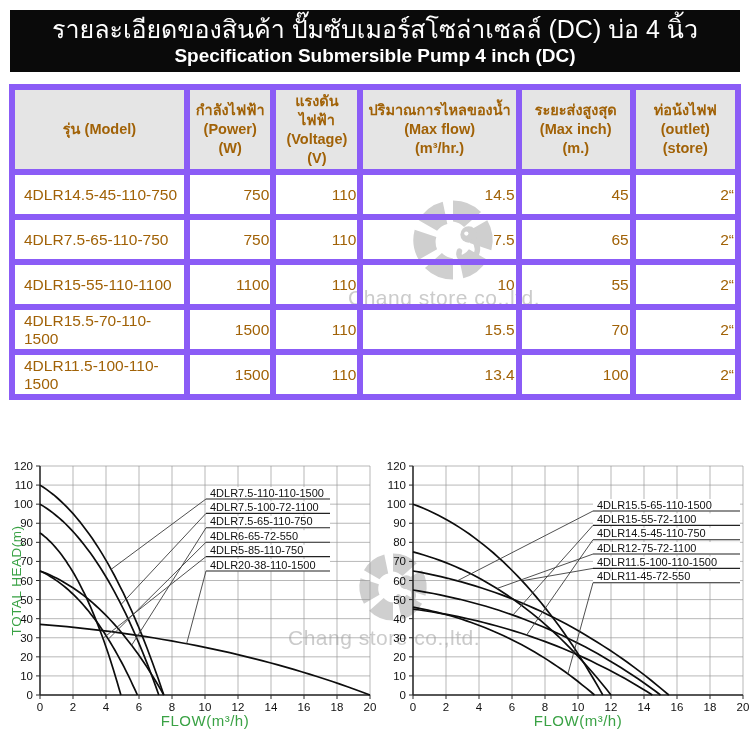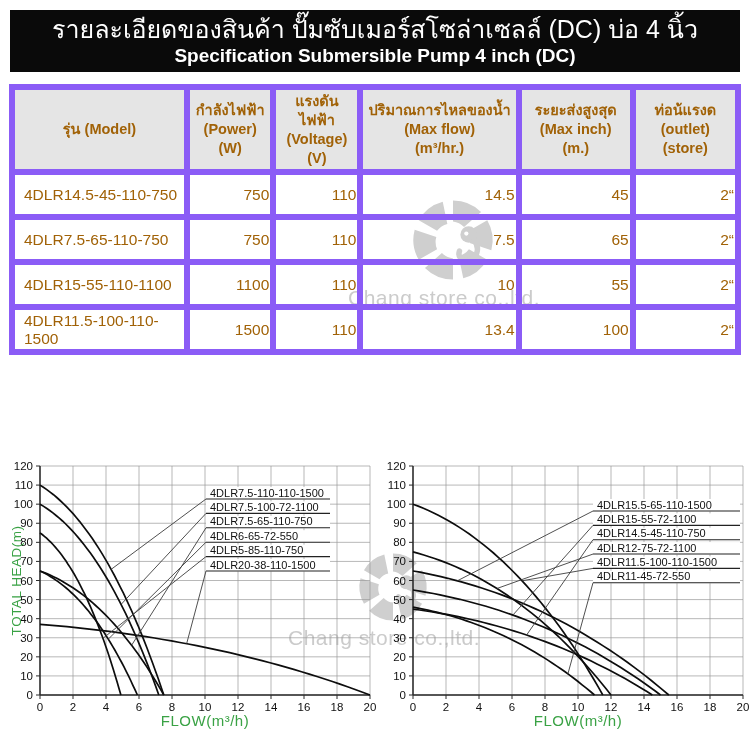--- a/index.html
+++ b/index.html
@@ -112,21 +112,21 @@
             <div>ปริมาณการไหลของน้ำ</div>
             <div>(Max flow)</div>
             <div>(m³/hr.)</div>
           </th>
           <th>
             <div>ระยะส่งสูงสุด</div>
             <div>(Max inch)</div>
             <div>(m.)</div>
           </th>
           <th>
-            <div>ท่อน้แรงด</div>
+            <div>ท่อน้งไฟฟ</div>
             <div>(outlet)</div>
             <div>(store)</div>
           </th>
         </tr>
     </thead>
     <tbody>
         <tr>
           <td class="model">4DLR14.5-45-110-750</td>
           <td>750</td>
           <td>110</td>
@@ -141,20 +141,28 @@
           <td>7.5</td>
           <td>65</td>
           <td>2“</td>
         </tr>
         <tr>
           <td class="model">4DLR15-55-110-1100</td>
           <td>1100</td>
           <td>110</td>
           <td>10</td>
           <td>55</td>
+          <td>2“</td>
+        </tr>
+        <tr>
+          <td class="model">4DLR15.5-70-110-1500</td>
+          <td>1500</td>
+          <td>110</td>
+          <td>15.5</td>
+          <td>70</td>
           <td>2“</td>
         </tr>
         <tr>
           <td class="model">4DLR11.5-100-110-1500</td>
           <td>1500</td>
           <td>110</td>
           <td>13.4</td>
           <td>100</td>
           <td>2“</td>
         </tr>

